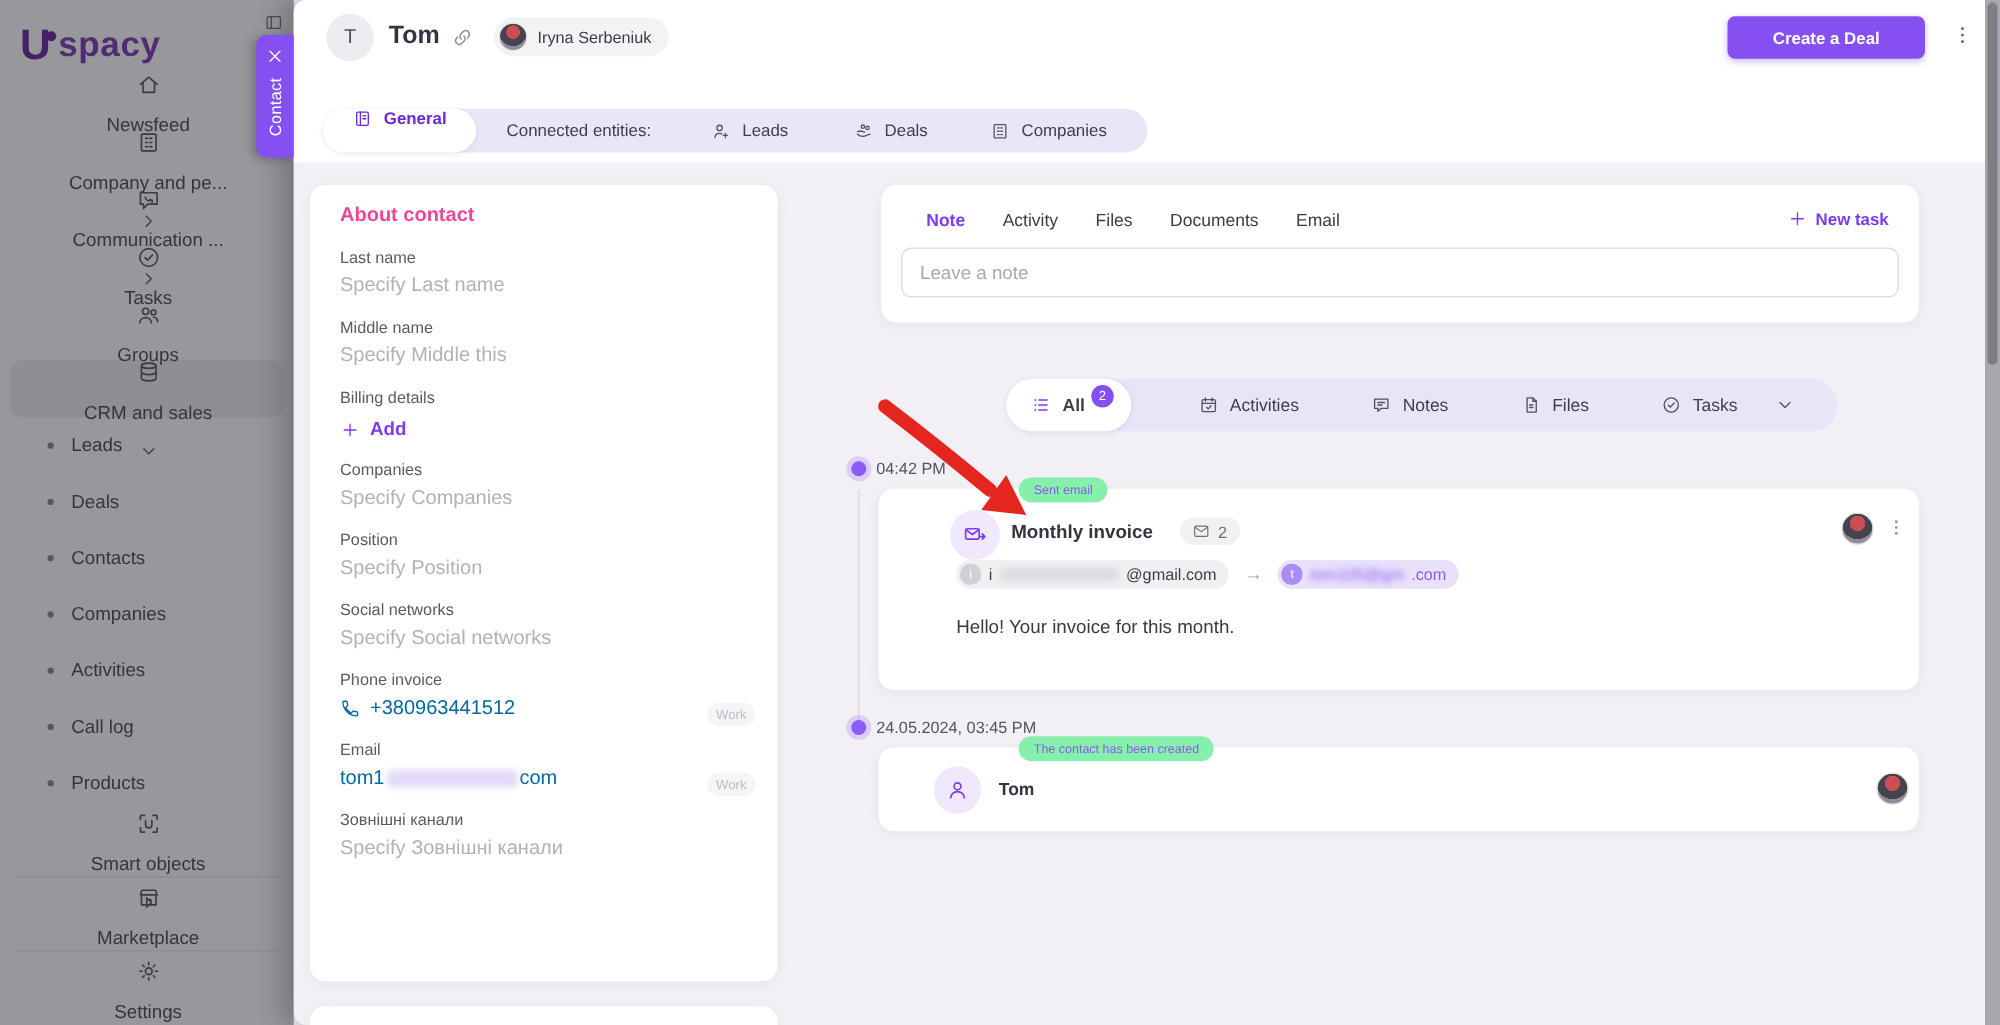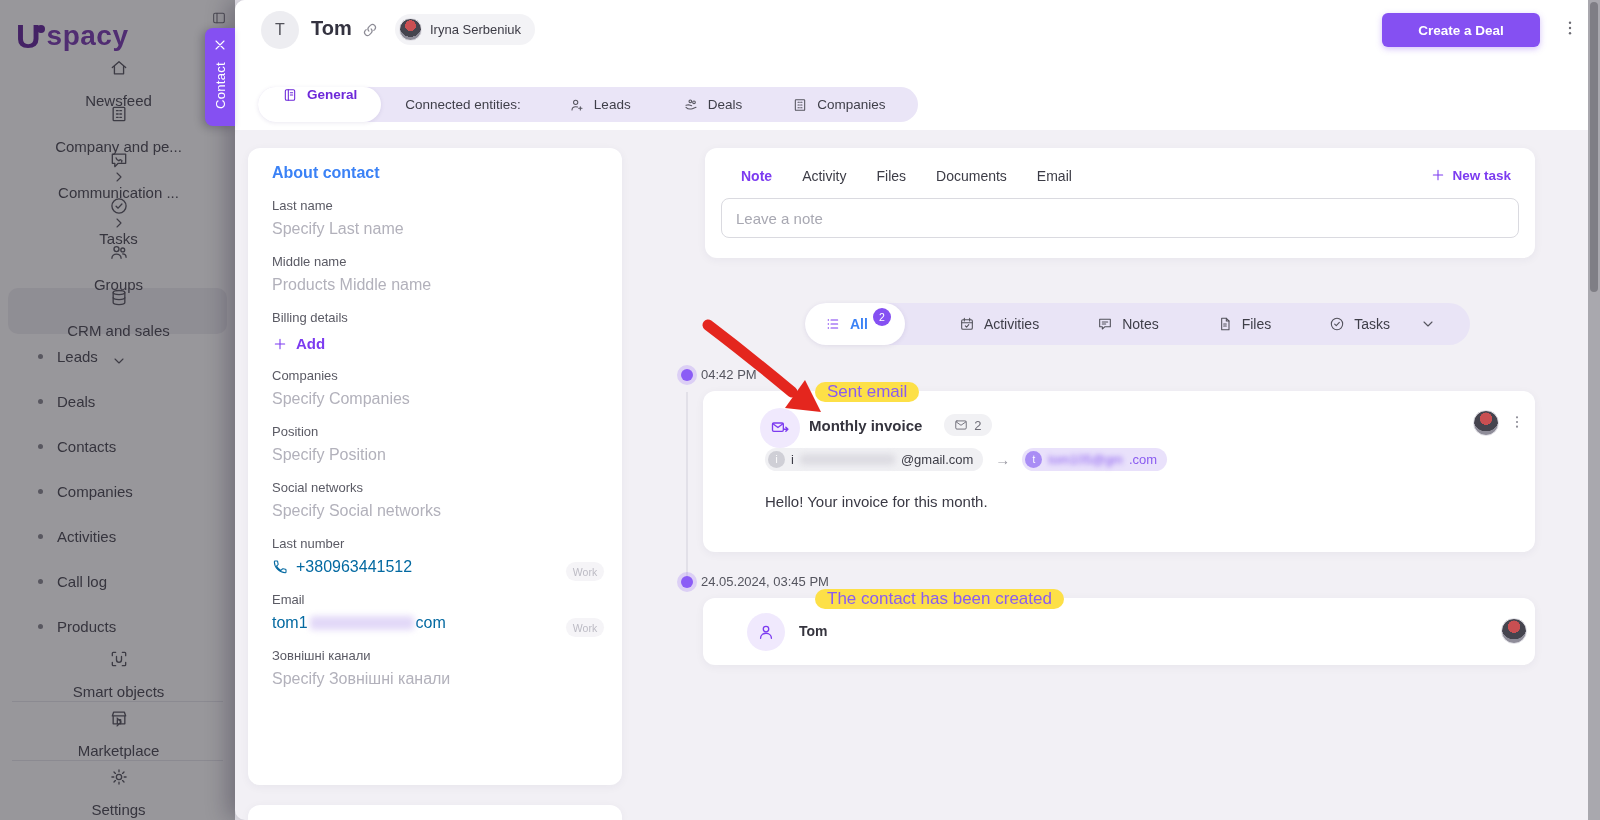--- a/index.html
+++ b/index.html
@@ -57,53 +57,53 @@
   .etab-active { height:35px; border-radius:18px; background:#fff; display:flex; align-items:flex-start; gap:9px; padding:0 24px; color:#6d28d9; font-size:13.5px; font-weight:600; box-shadow:0 1px 4px rgba(60,40,120,0.10); }
   .etab-lbl { font-size:13.5px; color:#3f3f49; }
   .etab { display:flex; align-items:center; gap:9px; color:#3f3f49; font-size:13.5px; }
   .etab .icn { color:#56555f; }
 
   
   .card { position:absolute; background:#fff; border-radius:12px; box-shadow:0 2px 10px rgba(40,30,80,0.05); }
 
   
   .about { left:13px; top:148px; width:374px; height:637px; padding:16px 24px 0 24px; overflow:hidden; }
-  .about h3 { font-size:16px; font-weight:700; color:#3b82f6; margin-bottom:8px; }
+  .about h3 { font-size:16px; font-weight:700; color:#ec4899; margin-bottom:8px; }
   .af { margin-top:16px; position:relative; }
   .af .flabel { font-size:13px; color:#5a5a64; }
   .af .fval { margin-top:7px; font-size:16px; color:#b2b1bb; }
   .af .fval.link { color:#0369a1; display:flex; align-items:center; gap:8px; }
   .work-badge { position:absolute; right:-6px; top:26px; width:38px; height:19px; border-radius:10px; background:#f5f4f7; color:#bcbbc4; font-size:10.5px; display:flex; align-items:center; justify-content:center; }
   .add-link { margin-top:10px; display:flex; align-items:center; gap:8px; color:#7c3bf0; font-size:15px; font-weight:600; }
   .blur-chip { display:inline-block; vertical-align:middle; border-radius:3px; filter:blur(3px); }
   .about-next { left:13px; top:805px; width:374px; height:15px; border-radius:12px 12px 0 0; }
 
   
   .composer { left:470px; top:148px; width:830px; height:110px; }
   .comp-tabs { position:absolute; left:36px; top:20px; display:flex; gap:30px; font-size:14px; color:#3c3c46; }
   .comp-tabs .t-active { color:#7c3bf0; font-weight:600; }
   .new-task { position:absolute; right:24px; top:19px; display:flex; align-items:center; gap:6px; color:#7c3bf0; font-size:13.5px; font-weight:600; }
   .note-input { position:absolute; left:16px; top:50px; width:798px; height:40px; border:1px solid #dadae0; border-radius:8px; padding:0 14px; font-size:15px; color:#3a3944; font-family:"Liberation Sans",sans-serif; background:#fff; }
   .note-input::placeholder { color:#a8a8b2; }
 
   
   .fbar { position:absolute; left:570px; top:303px; width:665px; height:42px; background:#e9e4f6; border-radius:21px; display:flex; align-items:center; }
   .fall { height:42px; border-radius:21px; background:#fff; display:flex; align-items:center; gap:9px; padding:0 14px 0 20px; box-shadow:0 1px 5px rgba(60,40,120,0.10); }
-  .fall .lbl { color:#3b82f6; font-size:14px; font-weight:600; }
+  .fall .lbl { color:#404040; font-size:14px; font-weight:600; }
   .fall .icn { color:#7c3bf0; }
   .fbadge { width:18px; height:18px; border-radius:50%; background:#8550f2; color:#fff; font-size:10.5px; display:flex; align-items:center; justify-content:center; margin:-14px 0 0 -4px; }
   .fitem { display:flex; align-items:center; gap:9px; margin-left:54px; color:#3e3e48; font-size:14px; }
   .fitem .icn { color:#52515b; }
   .fchev { margin-left:30px; color:#55545e; }
 
   
   .tl-line { position:absolute; left:451px; top:392px; width:2px; height:190px; background:#e2e0e8; }
   .tl-dot { position:absolute; width:12px; height:12px; border-radius:50%; background:#8b5cf6; box-shadow:0 0 0 4px rgba(139,92,246,0.22); }
   .tl-time { position:absolute; font-size:13px; color:#55555f; }
-  .tl-badge { position:absolute; height:20px; border-radius:10px; background:#fde047; color:#8a5cf0; font-size:17px; display:flex; align-items:center; padding:0 12px; z-index:22; }
+  .tl-badge { position:absolute; height:20px; border-radius:10px; background:#86efac; color:#8a5cf0; font-size:10px; display:flex; align-items:center; padding:0 12px; z-index:22; }
 
   .ecard1 { left:468px; top:391px; width:832px; height:161px; z-index:20; }
   .ecard2 { left:468px; top:598px; width:832px; height:67px; z-index:20; }
   .icircle { position:absolute; border-radius:50%; background:#f0e9fd; color:#7c3bf0; display:flex; align-items:center; justify-content:center; }
   .etitle-row { position:absolute; left:106px; top:23px; display:flex; align-items:center; gap:22px; }
   .etitle { font-size:15px; font-weight:700; color:#35343e; }
   .count-pill { height:22px; border-radius:11px; background:#f1f1f4; color:#6e6d77; font-size:13px; display:flex; align-items:center; gap:6px; padding:0 10px; }
   .card-kebab { position:absolute; color:#8e8d97; }
   .mailrow { position:absolute; left:62px; top:57px; display:flex; align-items:center; gap:12px; }
   .mailpill { height:23px; border-radius:12px; display:flex; align-items:center; gap:6px; padding:0 10px 0 3px; font-size:13px; }
@@ -355,21 +355,21 @@
 
     <div class="card about">
       <h3>About contact</h3>
 
       <div class="af">
         <div class="flabel">Last name</div>
         <div class="fval">Specify Last name</div>
       </div>
       <div class="af">
         <div class="flabel">Middle name</div>
-        <div class="fval">Products Middle name</div>
+        <div class="fval">Specify Middle this</div>
       </div>
 
       <div class="af">
         <div class="flabel">Billing details</div>
         <div class="add-link">
           <svg class="ic ic-s" viewBox="0 0 24 24">
               <path d="M12 5v14M5 12h14"></path>
             </svg>
           <span>Add</span>
         </div>
@@ -382,21 +382,21 @@
       <div class="af">
         <div class="flabel">Position</div>
         <div class="fval">Specify Position</div>
       </div>
       <div class="af">
         <div class="flabel">Social networks</div>
         <div class="fval">Specify Social networks</div>
       </div>
 
       <div class="af">
-        <div class="flabel">Last number</div>
+        <div class="flabel">Phone invoice</div>
         <div class="fval link">
           <svg class="ic ic-s" viewBox="0 0 24 24">
               <path d="M6.8 10.6c1.4 2.8 3.8 5.2 6.6 6.6l2.2-2.2c.3-.3.7-.4 1-.2 1.1.4 2.2.6 3.4.6.6 0 1 .4 1 1v3.1c0 .6-.4 1-1 1C11.3 20.5 3.5 12.7 3.5 4c0-.6.4-1 1-1h3.1c.6 0 1 .4 1 1 0 1.2.2 2.3.6 3.4.1.3 0 .7-.2 1l-2.2 2.2z"></path>
             </svg>
           <span>+380963441512</span>
         </div>
         <div class="work-badge">Work</div>
       </div>
 
       <div class="af">

